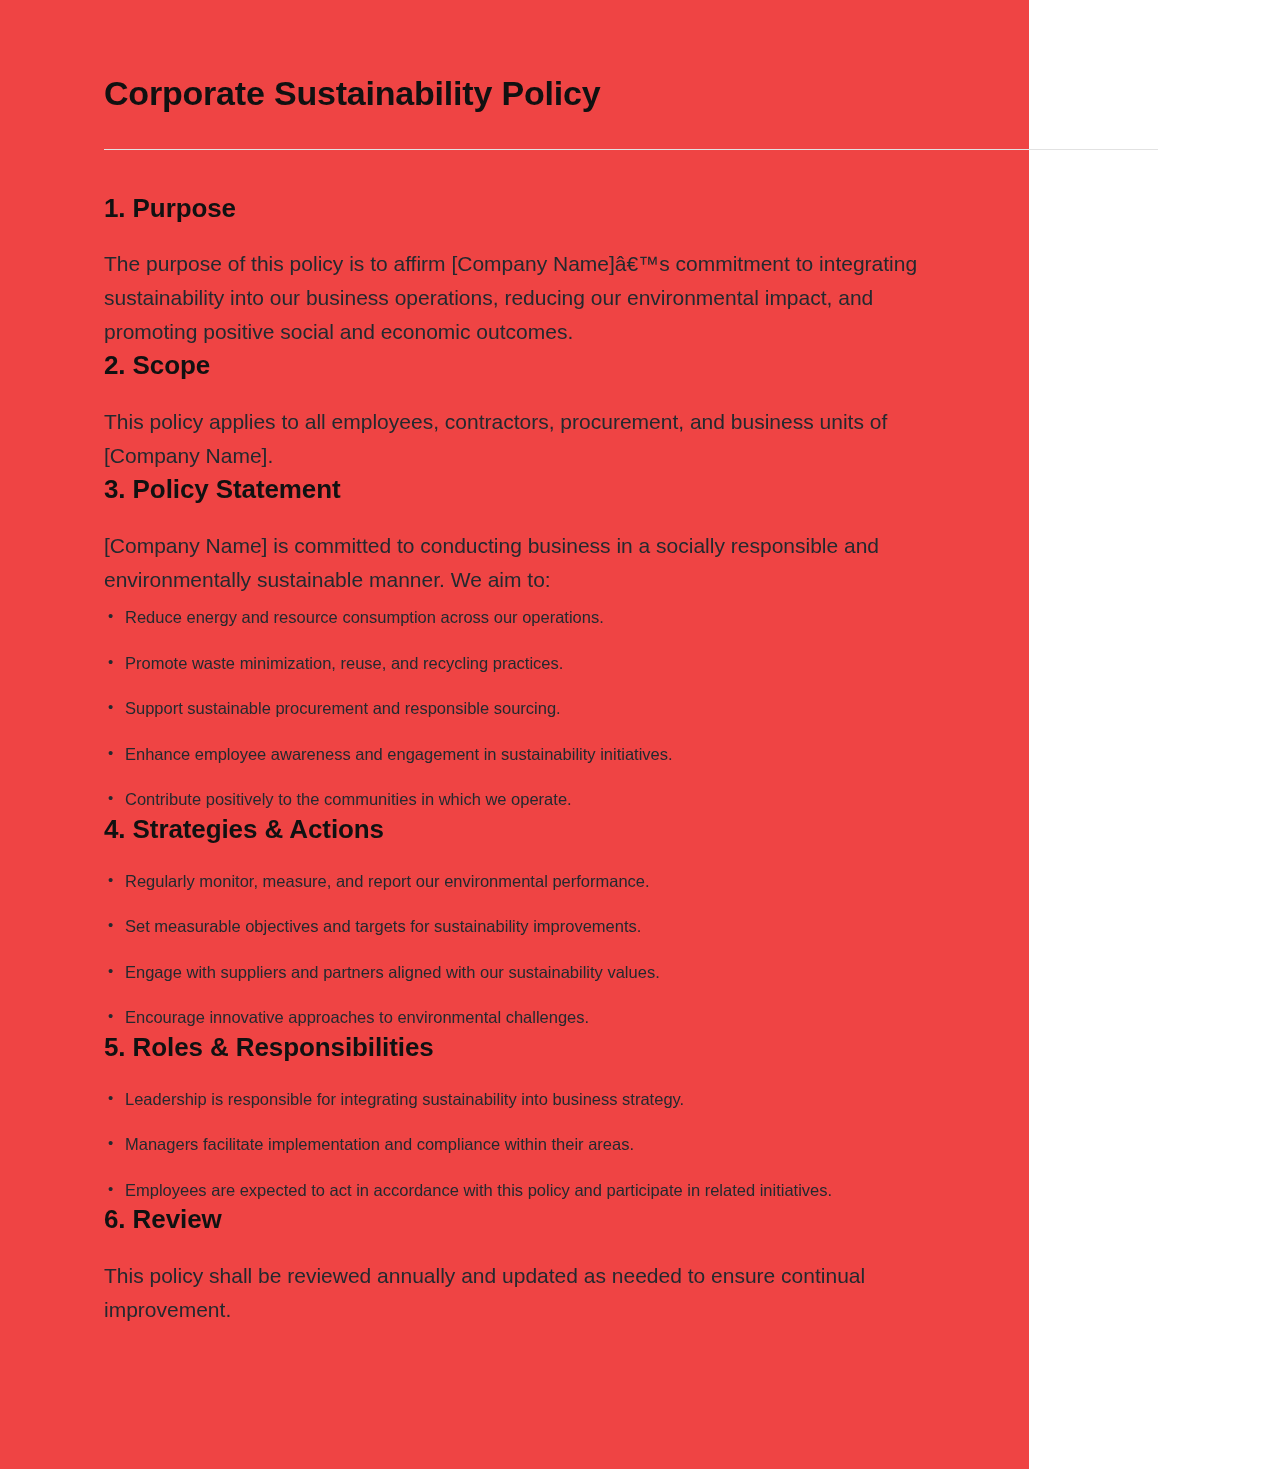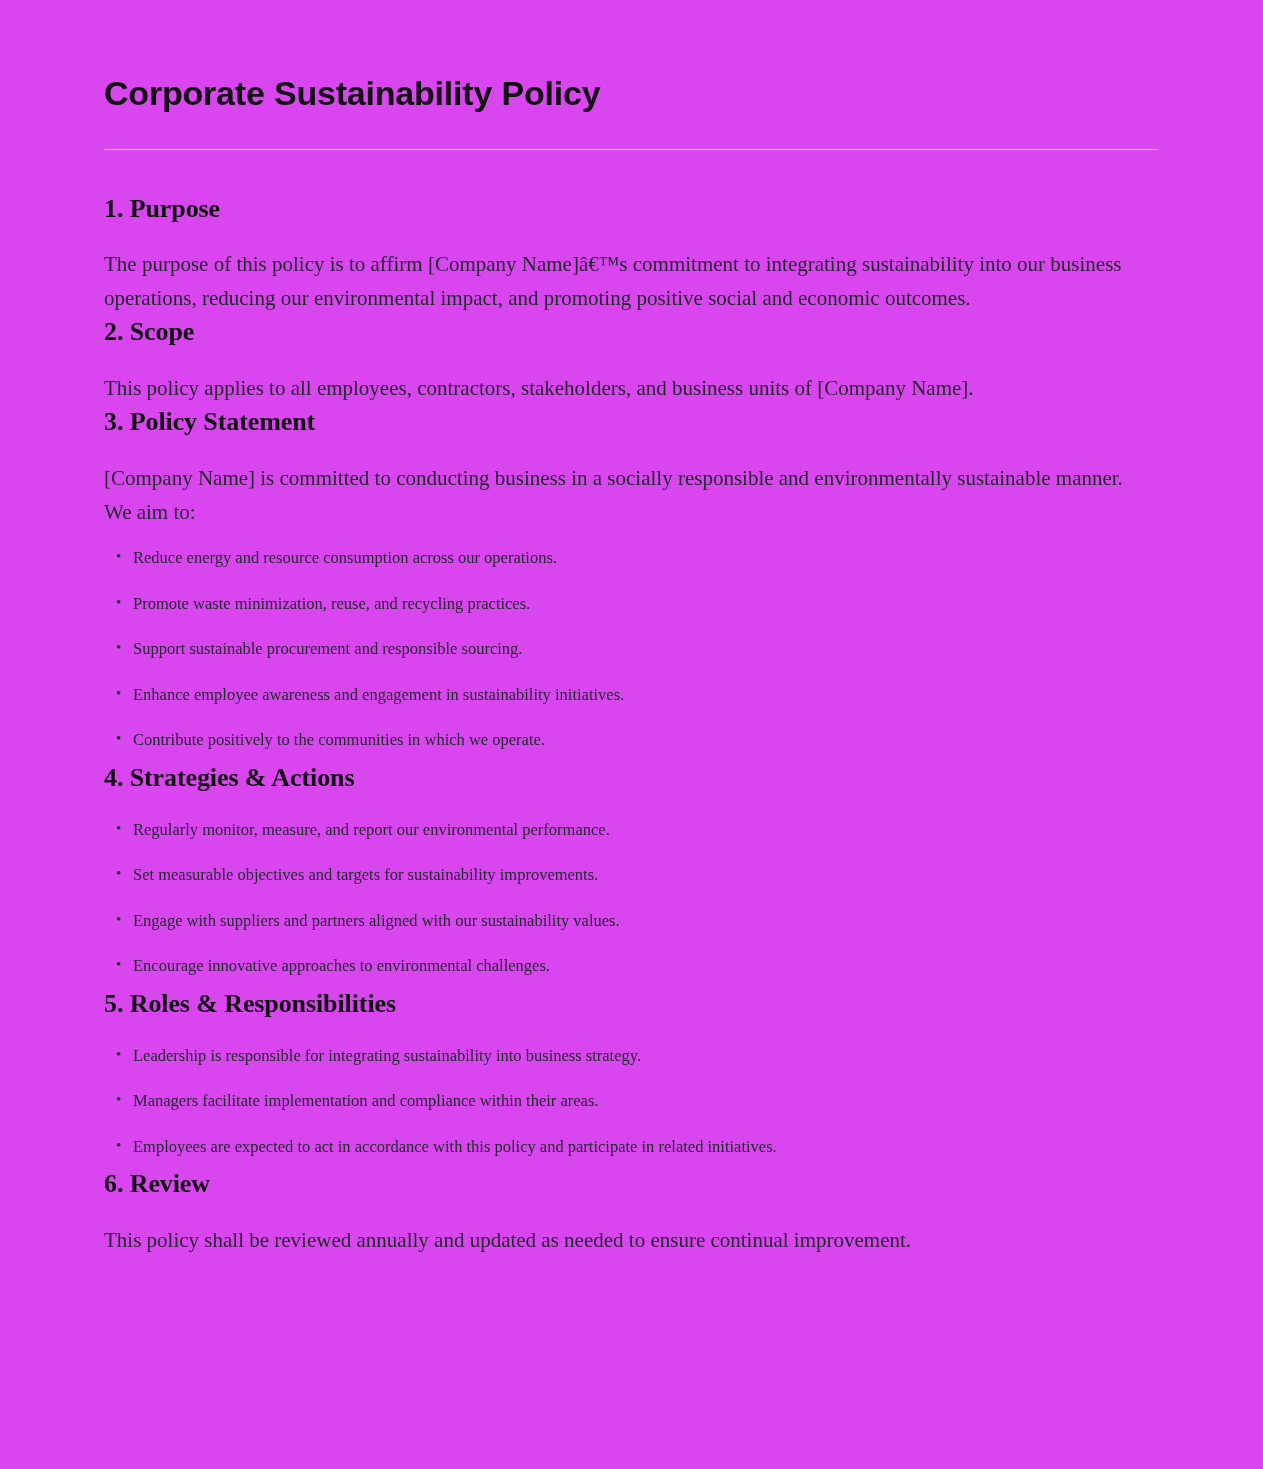--- a/index.html
+++ b/index.html
@@ -8,25 +8,25 @@
     background: #ffffff;
   }
   body {
     width: 1263px;
     min-height: 1469px;
     font-family: "Liberation Sans", sans-serif;
     color: #24292e;
     -webkit-font-smoothing: antialiased;
   }
   .page {
-    width: 1263px;
+    width: 1029px;
     min-height: 1469px;
     box-sizing: border-box;
     padding: 72px 105px 0 104px;
-    background: #d946ef;
+    background: #ef4444;
   }
   .doc-title {
     font-size: 34px;
     font-weight: bold;
     line-height: 1.25;
     color: #111111;
     letter-spacing: -0.2px;
     margin: 0 0 34px 0;
   }
   .meta-line {
@@ -40,42 +40,41 @@
     color: #111111;
   }
   .divider {
     border: 0;
     border-top: 1px solid #e2e2e2;
     margin: 0 0 42px 0;
     width: 1054px;
   }
   .section {
     margin: 0 0 0 0;
-    font-family: Liberation Serif, serif;
   }
   .section-heading {
     font-size: 26px;
     font-weight: bold;
     line-height: 1.3;
     color: #111111;
     letter-spacing: -0.1px;
     margin: 0 0 22px 0;
   }
   .section + .section .section-heading {
   }
   .body-text {
     font-size: 21px;
     line-height: 1.62;
     color: #24292e;
     margin: 0 0 0 0;
     max-width: 1034px;
   }
   .bullet-list {
     list-style: none;
-    margin: 8px;
+    margin: 0;
     padding: 0;
   }
   .bullet-list li {
     position: relative;
     font-size: 16.5px;
     line-height: 1.55;
     color: #24292e;
     padding-left: 21px;
     margin: 0 0 20px 0;
     max-width: 1034px;
@@ -106,21 +105,21 @@
 
   <hr class="divider">
 
   <div class="section">
     <h2 class="section-heading">1. Purpose</h2>
     <p class="body-text">The purpose of this policy is to affirm [Company Name]â€™s commitment to integrating sustainability into our business operations, reducing our environmental impact, and promoting positive social and economic outcomes.</p>
   </div>
 
   <div class="section">
     <h2 class="section-heading">2. Scope</h2>
-    <p class="body-text">This policy applies to all employees, contractors, stakeholders, and business units of [Company Name].</p>
+    <p class="body-text">This policy applies to all employees, contractors, procurement, and business units of [Company Name].</p>
   </div>
 
   <div class="section">
     <h2 class="section-heading">3. Policy Statement</h2>
     <p class="body-text">[Company Name] is committed to conducting business in a socially responsible and environmentally sustainable manner. We aim to:</p>
     <div class="section-body-gap"></div>
     <ul class="bullet-list">
       <li>Reduce energy and resource consumption across our operations.</li>
       <li>Promote waste minimization, reuse, and recycling practices.</li>
       <li>Support sustainable procurement and responsible sourcing.</li>

